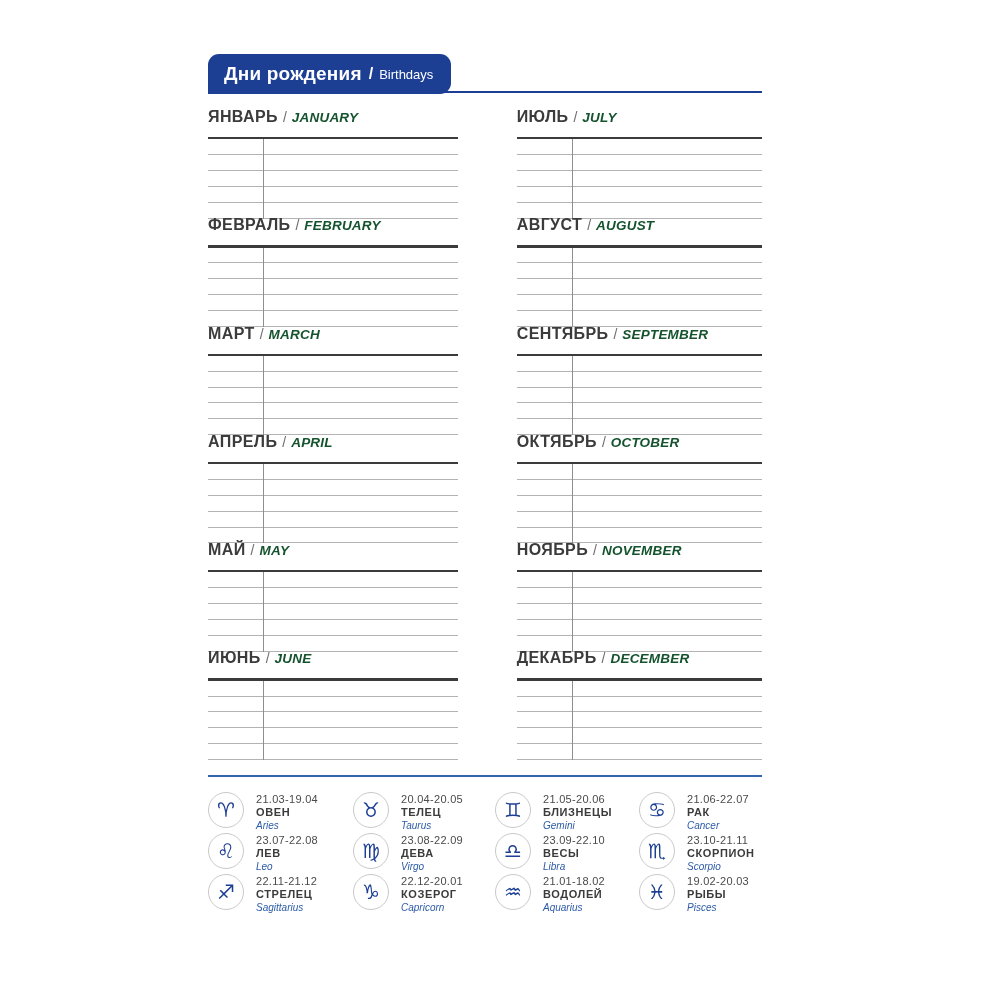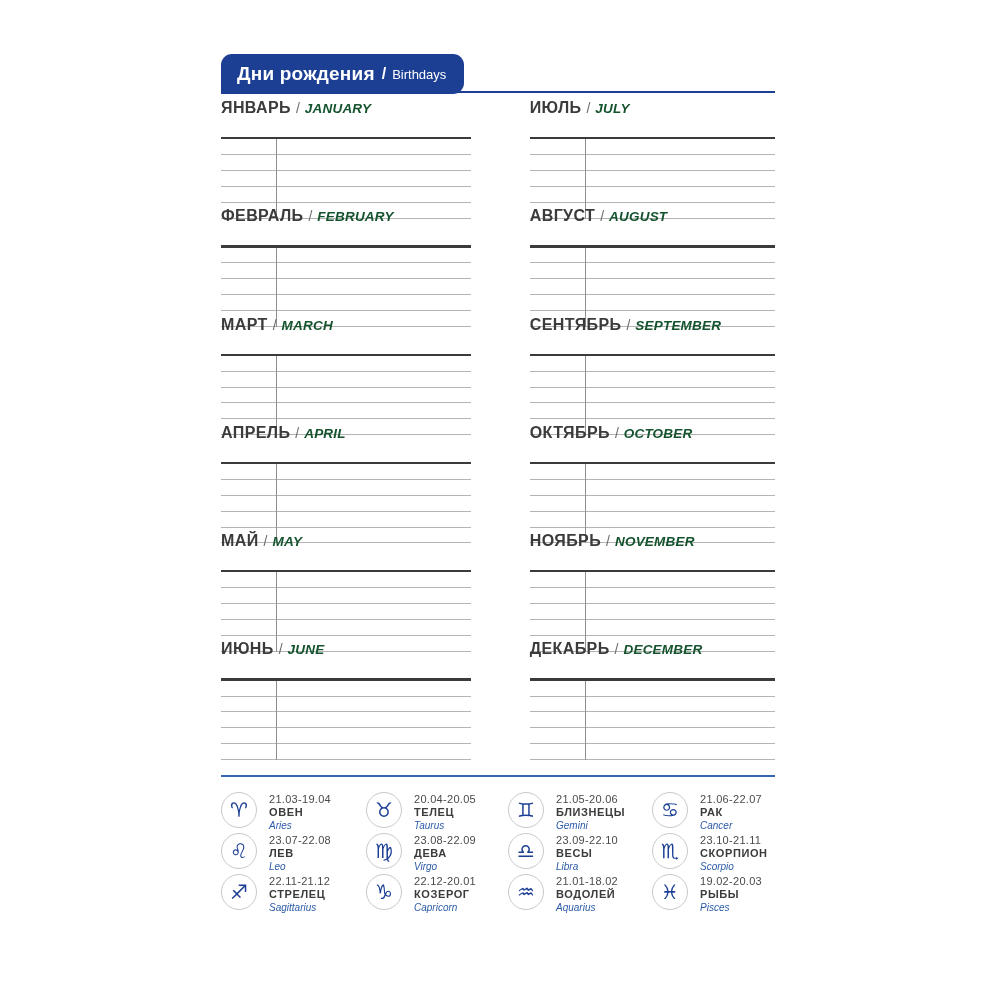--- a/index.html
+++ b/index.html
@@ -6,21 +6,21 @@
   html, body { background: #ffffff; }
   body {
     width: 1000px; height: 1000px;
     font-family: "Liberation Sans", sans-serif;
     position: relative;
     overflow: hidden;
     color: #3b3b3b;
   }
   .page {
     position: absolute;
-    left: 221px; top: 53px;
+    left: 208px; top: 53px;
     width: 554px;
   }
 
   
   .header {
     position: relative;
     height: 40px;
     border-bottom: 2.5px solid #1c3f94;
   }
   .header-tab {
@@ -51,21 +51,21 @@
 
   .month {
     height: 106px;
     margin-bottom: 2.3px;
     position: relative;
   }
   .m-head {
     height: 24px;
     display: flex;
     align-items: flex-end;
-    padding-bottom: 20px;
+    padding-bottom: 11px;
     white-space: nowrap;
   }
   .m-ru { font-size: 16px; font-weight: bold; color: #3b3b3b; letter-spacing: 0.4px; }
   .m-slash { font-size: 14px; color: #6d6d6d; margin: 0 5px; padding-bottom: 1px; }
   .m-en { font-size: 13.5px; font-style: italic; font-weight: bold; color: #14532d; letter-spacing: 0.2px; padding-bottom: 1px; }
   .m-rule { height: 2.3px; background: #3b3b3b; }
   .m-row { height: 15.85px; border-bottom: 1px solid #b3b3b3; }
   .m-divider {
     position: absolute;
     left: 55px; top: 26.3px;

